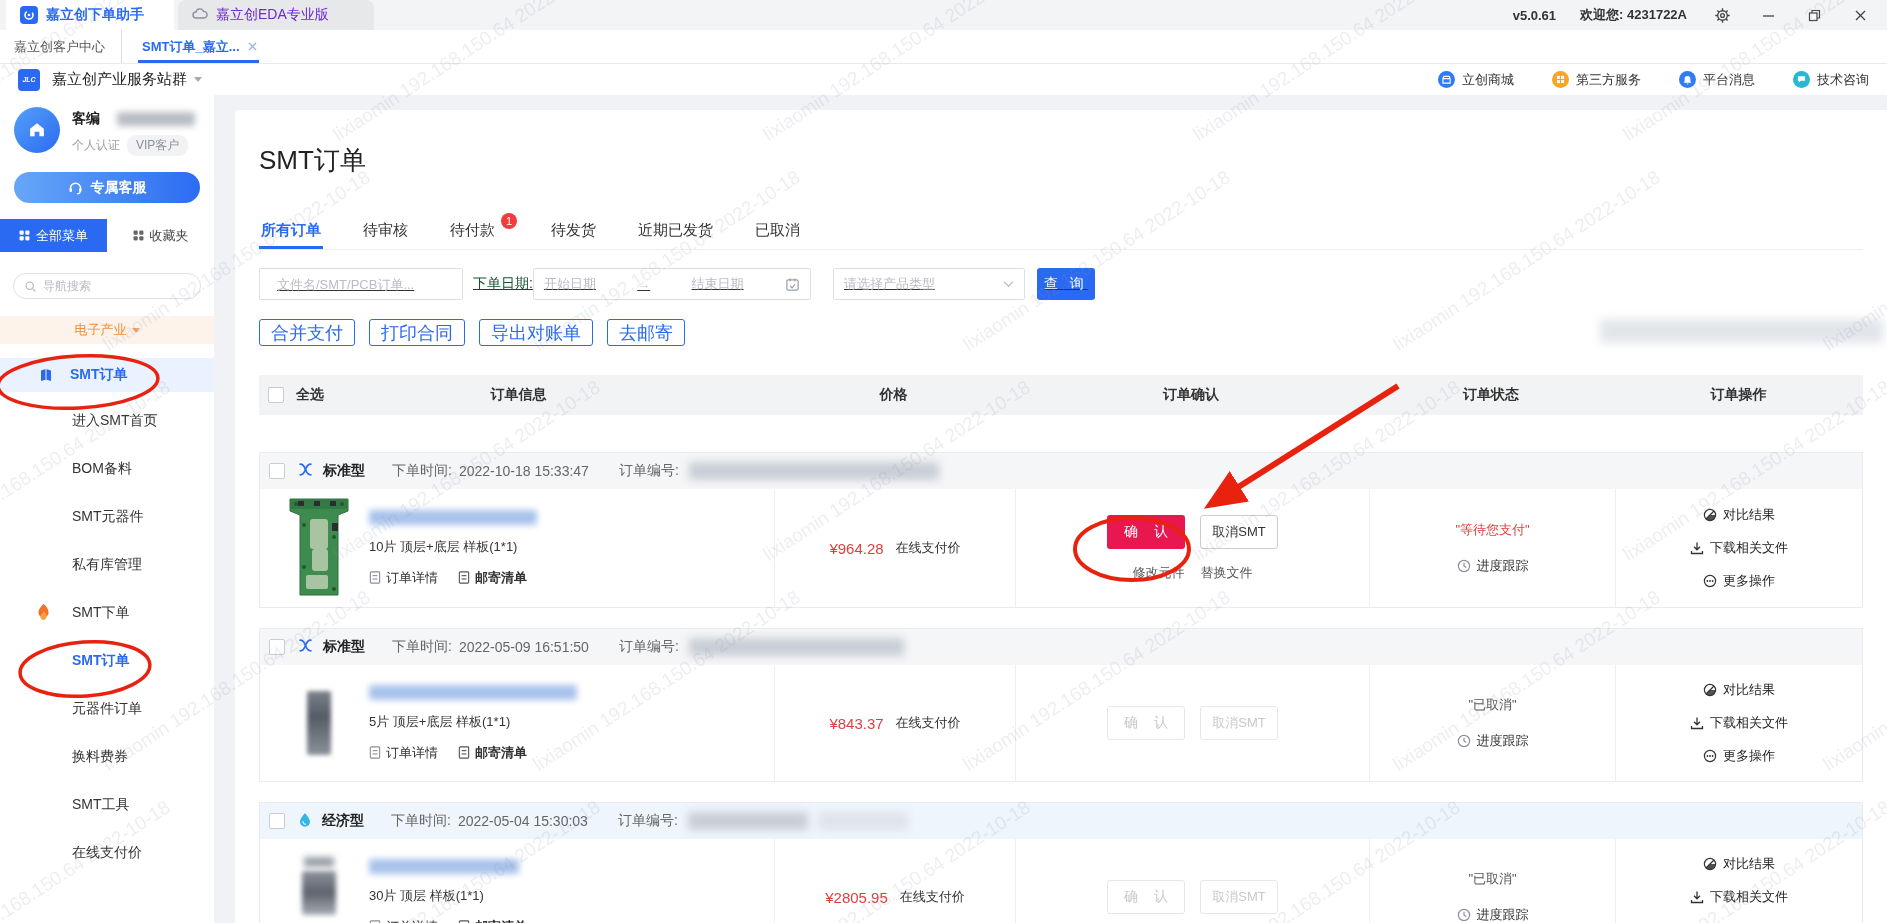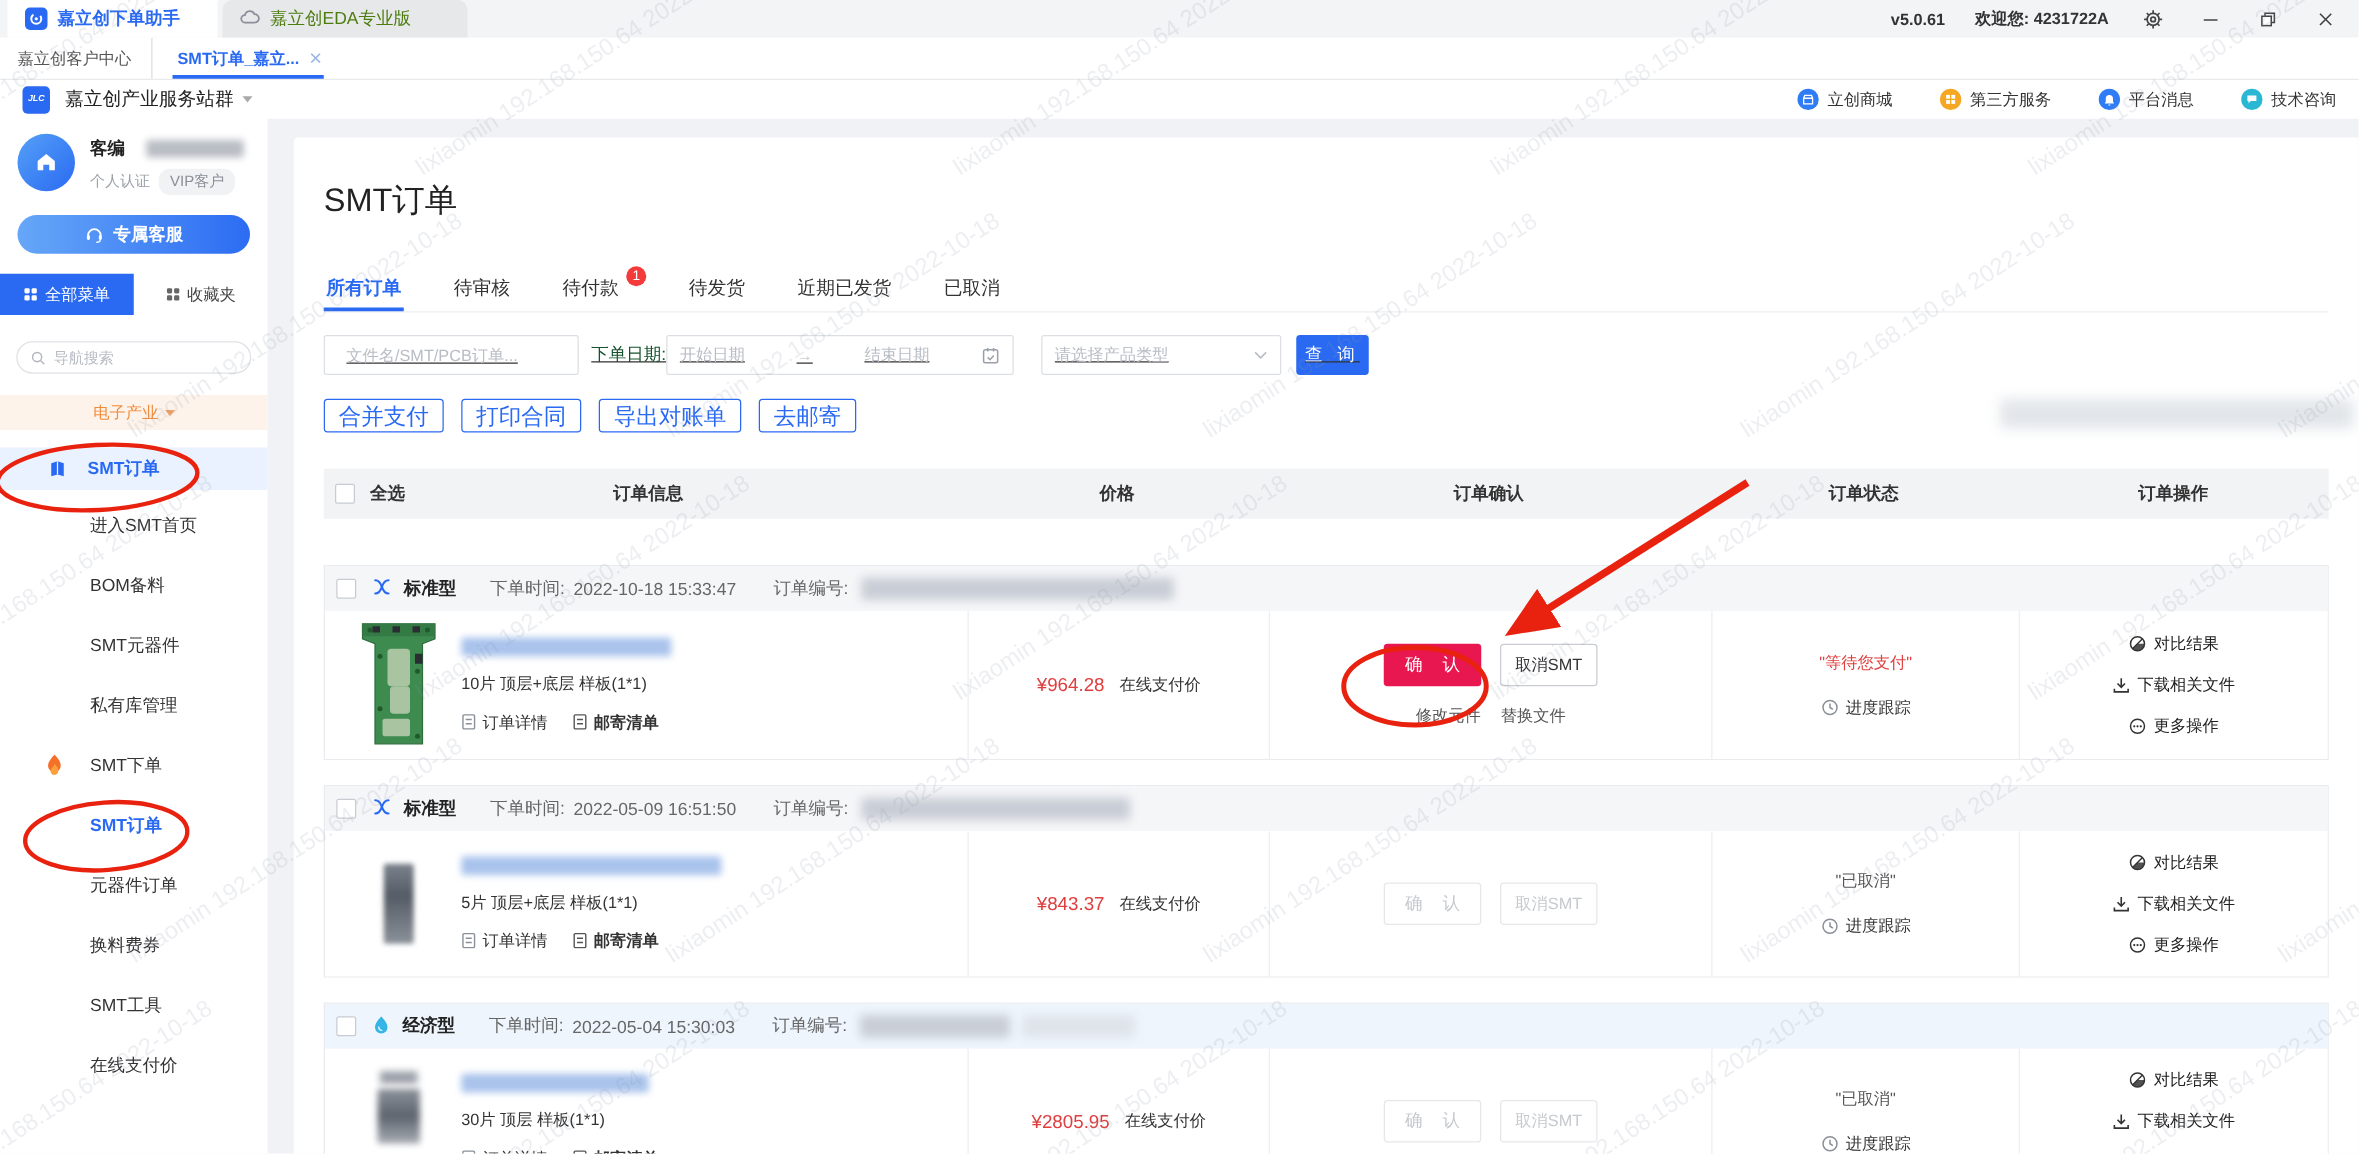--- a/index.html
+++ b/index.html
@@ -3,21 +3,21 @@
 <meta charset="utf-8">
 <style>
 * { margin:0; padding:0; box-sizing:border-box; }
 html,body { width:1887px; height:923px; overflow:hidden; }
 body { font-family:"Liberation Sans","DejaVu Sans",sans-serif; background:#fff; position:relative; font-size:13px; color:#333; }
 
 
 .titlebar { height:30px; background:#f3f4f6; display:flex; align-items:stretch; position:relative; }
 .tb-tab { display:flex; align-items:center; gap:8px; padding:0 26px 0 14px; font-size:14px; }
 .tb-tab.active { background:#fff; color:#2a6af2; font-weight:bold; margin-left:6px; min-width:168px; }
-.tb-tab.inactive { background:#e7e8ea; color:#4d7c0f; border-radius:8px 8px 0 0; margin-left:4px; min-width:196px; }
+.tb-tab.inactive { background:#e7e8ea; color:#6d28d9; border-radius:8px 8px 0 0; margin-left:4px; min-width:196px; }
 .app-ico { width:18px; height:18px; border-radius:4px; background:#2a6af2; display:flex; align-items:center; justify-content:center; flex-shrink:0; }
 .tb-right { margin-left:auto; display:flex; align-items:center; gap:24px; padding-right:16px; font-size:13px; color:#333; }
 .winbtn { width:22px; height:22px; display:flex; align-items:center; justify-content:center; cursor:default; }
 
 
 .subtabbar { height:34px; background:#fff; border-bottom:1px solid #e8eaec; display:flex; align-items:stretch; padding-left:14px; font-size:13px; }
 .subtab-home { color:#555; display:flex; align-items:center; padding-right:16px; border-right:1px solid #ddd; }
 .subtab-cur { margin-left:16px; position:relative; display:flex; align-items:center; gap:8px; color:#2a6af2; font-weight:bold; padding:0 4px; }
 .subtab-underline { position:absolute; left:0; right:2px; bottom:0; height:3px; background:#2a6af2; }
 

